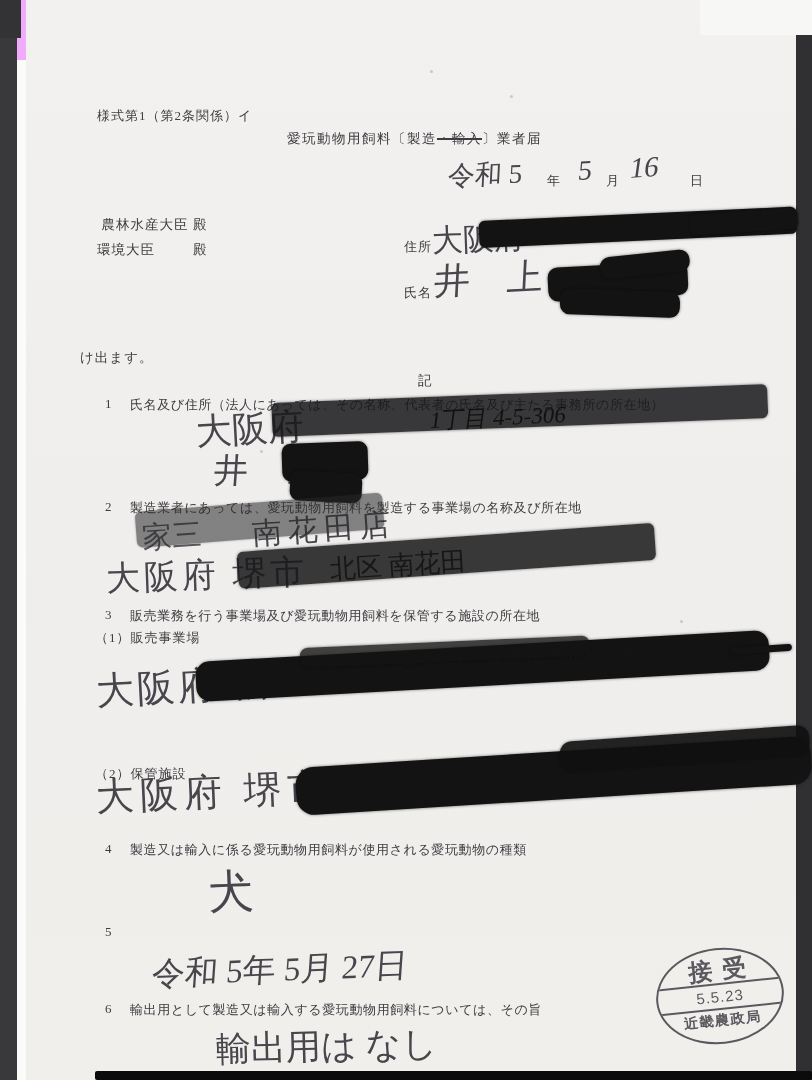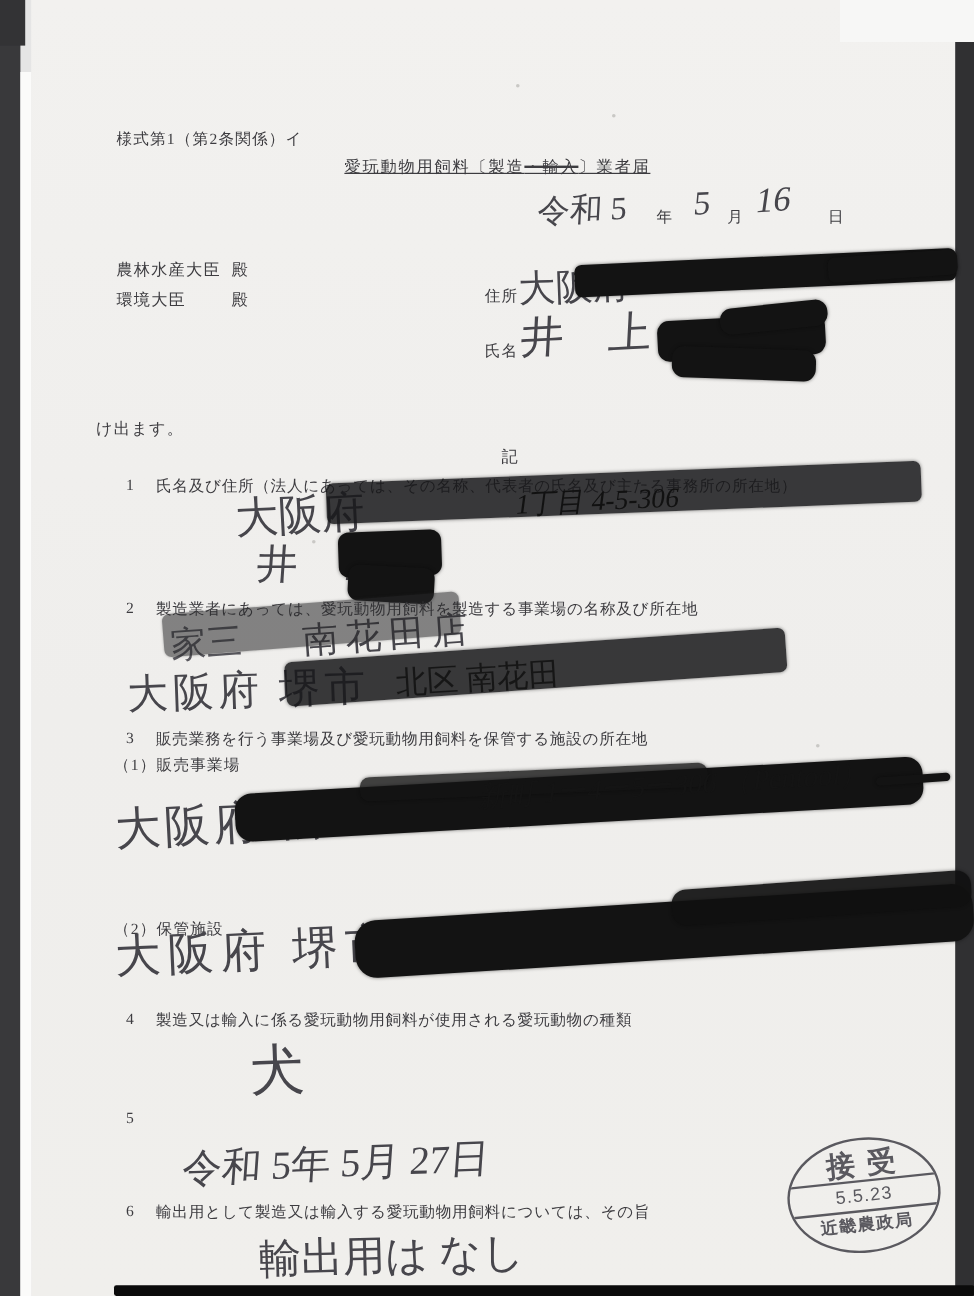--- a/index.html
+++ b/index.html
@@ -1,18 +1,18 @@
 <!DOCTYPE html>
 <html><head>
 <meta charset="utf-8">
 <style>
   html,body{margin:0;padding:0;background:#222;}
   .photo{
     position:relative;width:812px;height:1080px;overflow:hidden;
-    background:#e5e5e5;
+    background:#f0abfc;
     font-family:"Liberation Serif","DejaVu Serif",serif;
   }
   
   .edge-left{position:absolute;left:0;top:0;width:17px;height:1080px;background:#39393b;}
   .edge-left-step{position:absolute;left:0;top:0;width:21px;height:38px;background:#333335;}
   .edge-sliver{position:absolute;left:17px;top:60px;width:9px;height:1020px;background:#fbfbfa;}
   .edge-right{position:absolute;left:796px;top:35px;width:16px;height:1045px;background:#303032;}
   .corner-tr{position:absolute;left:700px;top:0;width:112px;height:35px;background:#f7f7f6;}
   .edge-bottom{position:absolute;left:95px;top:1071px;width:717px;height:9px;background:#0b0b0b;border-radius:2px;}
   .paper-tint{position:absolute;left:26px;top:0;width:770px;height:1080px;
@@ -52,33 +52,33 @@
   <div class="edge-sliver"></div>
   <div class="corner-tr"></div>
   <div class="edge-right"></div>
 
   <div class="speck" style="left:430px;top:70px;"></div>
   <div class="speck" style="left:510px;top:95px;"></div>
   <div class="speck" style="left:260px;top:450px;"></div>
   <div class="speck" style="left:680px;top:620px;"></div>
 
   <div class="printed fs13" style="left:97px;top:107px;">様式第1（第2条関係）イ</div>
-  <div class="printed fs14" style="left:287px;top:130px;letter-spacing:1.5px;text-decoration:underline;">
+  <div class="printed fs14" style="left:287px;top:130px;letter-spacing:1.5px;">
     <span>愛玩動物用飼料〔製造</span><span class="strike">・輸入</span><span>〕業者届</span>
   </div>
 
   <div class="hand" style="left:448px;top:158px;font-size:27px;transform:rotate(-2deg) skewX(-5deg);">令和 5</div>
   <div class="printed fs13" style="left:547px;top:172px;">年</div>
   <div class="hand" style="left:578px;top:155px;font-size:28px;transform:rotate(-3deg) skewX(-8deg);">5</div>
   <div class="printed fs13" style="left:606px;top:172px;">月</div>
   <div class="hand" style="left:630px;top:152px;font-size:29px;transform:rotate(-4deg) skewX(-12deg);">16</div>
   <div class="printed fs13" style="left:690px;top:172px;">日</div>
 
   <div class="printed fs14 addr-row" style="left:97px;top:216px;">
-    <span style="width:96px;display:inline-block;">農林水産大臣</span>
+    <span style="width:96px;display:inline-block;text-align:center;">農林水産大臣</span>
     <span>殿</span>
   </div>
   <div class="printed fs14 addr-row" style="left:97px;top:241px;">
     <span style="width:96px;display:inline-block;">環境大臣</span>
     <span>殿</span>
   </div>
 
   <div class="printed fs13" style="left:404px;top:238px;">住所</div>
   <div class="hand" style="left:432px;top:220px;font-size:31px;transform:rotate(-2deg);">大阪府</div>
   <div class="bar" style="left:479px;top:221px;width:318px;height:27px;transform:rotate(-2.6deg);"></div>

